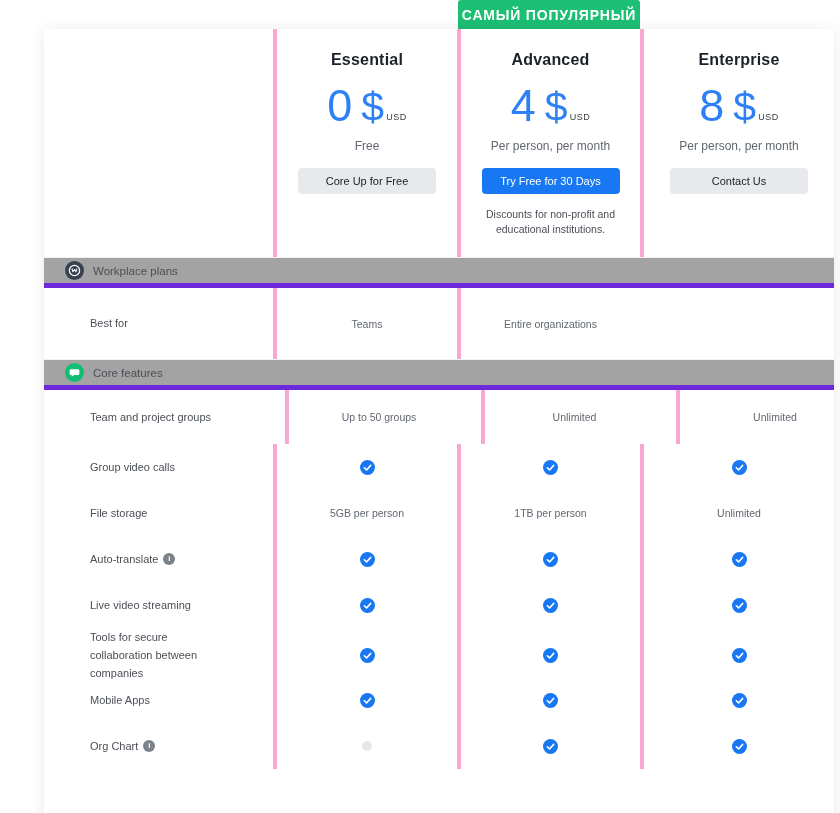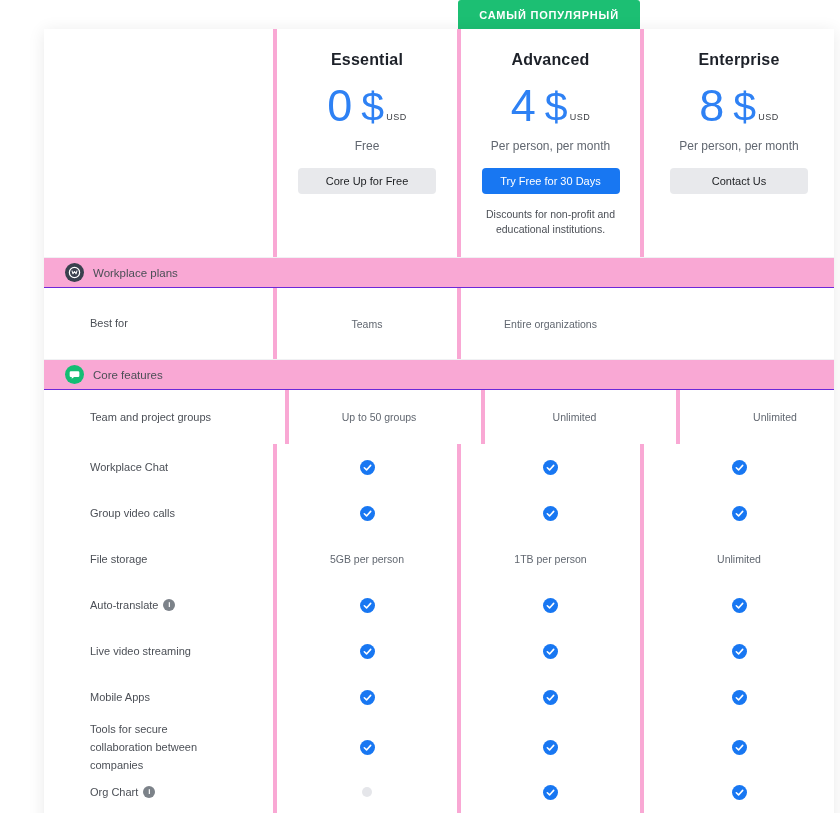--- a/index.html
+++ b/index.html
@@ -1,20 +1,20 @@
 <!DOCTYPE html>
 <html style="--badge-green: #1cbf73; --price-blue: #2e81f4; --primary-blue: #1877f2;"><head>
 <meta charset="utf-8">
 <style>
   html,body{margin:0;padding:0;background:#fff;}
   .page{position:relative;width:840px;height:813px;overflow:hidden;background:#fff;
         font-family:"Liberation Sans",sans-serif;color:#1d2129;}
   
   .badge{position:absolute;left:458px;top:0;width:182px;height:29px;
-         background:var(--badge-green,#1cbf73);color:#fff;font-size:11px;font-weight:bold;
+         background:var(--badge-green,#1cbf73);color:#fff;font-size:14px;font-weight:bold;
          letter-spacing:.8px;display:flex;align-items:center;justify-content:center;
          border-radius:3px 3px 0 0;text-transform:uppercase;}
   
   .card{position:absolute;left:44px;top:29px;width:790px;height:800px;background:#fff;
         box-shadow:0 2px 16px rgba(0,0,0,.09);}
   .grid-row{display:grid;grid-template-columns:229px 184px 183px 194px;}
   .grid-row > .cell + .cell{border-left:4px solid #f9a8d4;}
   
   .plan-header{height:228px;}
   .plan-header .cell{display:flex;flex-direction:column;align-items:center;}
@@ -23,21 +23,21 @@
   .price .amount{font-size:45px;font-weight:300;color:var(--price-blue,#2e81f4);}
   .price .cur{font-size:41px;font-weight:300;color:var(--price-blue,#2e81f4);margin-left:9px;}
   .price .code{font-size:9px;letter-spacing:.5px;color:#3a3d42;margin:0 0 6px 2px;}
   .period{margin-top:11px;font-size:12px;color:#616770;}
   .btn{margin-top:15px;width:138px;height:26px;border:none;border-radius:4px;
        font-family:"Liberation Sans",sans-serif;font-size:11px;cursor:pointer;padding:0;}
   .btn.secondary{background:#e8e9ec;color:#1c1e21;}
   .btn.primary{background:var(--primary-blue,#1877f2);color:#fff;}
   .note{margin-top:13px;width:160px;text-align:center;font-size:10.5px;line-height:1.45;color:#4b4f56;}
   
-  .band{height:31px;background:#f9a8d4;border-top:1px solid #f0f1f3;border-bottom:1px solid #6d28d9;
+  .band{height:31px;background:#a3a3a3;border-top:1px solid #f0f1f3;border-bottom:5px solid #6d28d9;
         display:flex;align-items:center;padding-left:21px;box-sizing:border-box;}
   .band .icn{width:19px;height:19px;display:inline-flex;margin-right:9px;}
   .band .ttl{font-size:11.5px;color:#4b4f56;}
   
   .f-row{align-items:center;height:46px;}
   .f-row.row-bestfor{height:71px;}
   .f-row.row-first{height:54px;gap:12px;}
   .f-row.row-tall{height:49px;}
   .f-row .lbl{padding-left:46px;padding-right:42px;font-size:11px;color:#4b4f56;line-height:1.65;}
   .f-row .cell{display:flex;align-items:center;height:100%;}
@@ -118,47 +118,20 @@
           </span>
           <span class="ttl">Core features</span>
         </div>
         <div class="grid-row f-row row-first">
           <div class="cell lbl">Team and project groups</div>
           <div class="cell val">Up to 50 groups</div>
           <div class="cell val">Unlimited</div>
           <div class="cell val">Unlimited</div>
         </div>
         <div class="grid-row f-row">
-          <div class="cell lbl">Workplace Chat</div>
-          <div class="cell val">
-            <span class="check">
-              <svg viewBox="0 0 16 16" width="15" height="15">
-                <circle cx="8" cy="8" r="8" fill="#1877f2"></circle>
-                <path d="M4.6 8.3 L7 10.6 L11.4 5.7" stroke="#fff" stroke-width="1.7" fill="none" stroke-linecap="round" stroke-linejoin="round"></path>
-              </svg>
-            </span>
-          </div>
-          <div class="cell val">
-            <span class="check">
-              <svg viewBox="0 0 16 16" width="15" height="15">
-                <circle cx="8" cy="8" r="8" fill="#1877f2"></circle>
-                <path d="M4.6 8.3 L7 10.6 L11.4 5.7" stroke="#fff" stroke-width="1.7" fill="none" stroke-linecap="round" stroke-linejoin="round"></path>
-              </svg>
-            </span>
-          </div>
-          <div class="cell val">
-            <span class="check">
-              <svg viewBox="0 0 16 16" width="15" height="15">
-                <circle cx="8" cy="8" r="8" fill="#1877f2"></circle>
-                <path d="M4.6 8.3 L7 10.6 L11.4 5.7" stroke="#fff" stroke-width="1.7" fill="none" stroke-linecap="round" stroke-linejoin="round"></path>
-              </svg>
-            </span>
-          </div>
-        </div>
-        <div class="grid-row f-row">
           <div class="cell lbl">Group video calls</div>
           <div class="cell val">
             <span class="check">
               <svg viewBox="0 0 16 16" width="15" height="15">
                 <circle cx="8" cy="8" r="8" fill="#1877f2"></circle>
                 <path d="M4.6 8.3 L7 10.6 L11.4 5.7" stroke="#fff" stroke-width="1.7" fill="none" stroke-linecap="round" stroke-linejoin="round"></path>
               </svg>
             </span>
           </div>
           <div class="cell val">
@@ -231,47 +204,20 @@
           </div>
           <div class="cell val">
             <span class="check">
               <svg viewBox="0 0 16 16" width="15" height="15">
                 <circle cx="8" cy="8" r="8" fill="#1877f2"></circle>
                 <path d="M4.6 8.3 L7 10.6 L11.4 5.7" stroke="#fff" stroke-width="1.7" fill="none" stroke-linecap="round" stroke-linejoin="round"></path>
               </svg>
             </span>
           </div>
         </div>
-        <div class="grid-row f-row">
-          <div class="cell lbl">Mobile Apps</div>
-          <div class="cell val">
-            <span class="check">
-              <svg viewBox="0 0 16 16" width="15" height="15">
-                <circle cx="8" cy="8" r="8" fill="#1877f2"></circle>
-                <path d="M4.6 8.3 L7 10.6 L11.4 5.7" stroke="#fff" stroke-width="1.7" fill="none" stroke-linecap="round" stroke-linejoin="round"></path>
-              </svg>
-            </span>
-          </div>
-          <div class="cell val">
-            <span class="check">
-              <svg viewBox="0 0 16 16" width="15" height="15">
-                <circle cx="8" cy="8" r="8" fill="#1877f2"></circle>
-                <path d="M4.6 8.3 L7 10.6 L11.4 5.7" stroke="#fff" stroke-width="1.7" fill="none" stroke-linecap="round" stroke-linejoin="round"></path>
-              </svg>
-            </span>
-          </div>
-          <div class="cell val">
-            <span class="check">
-              <svg viewBox="0 0 16 16" width="15" height="15">
-                <circle cx="8" cy="8" r="8" fill="#1877f2"></circle>
-                <path d="M4.6 8.3 L7 10.6 L11.4 5.7" stroke="#fff" stroke-width="1.7" fill="none" stroke-linecap="round" stroke-linejoin="round"></path>
-              </svg>
-            </span>
-          </div>
-        </div>
         <div class="grid-row f-row row-tall">
           <div class="cell lbl">Tools for secure collaboration between companies</div>
           <div class="cell val">
             <span class="check">
               <svg viewBox="0 0 16 16" width="15" height="15">
                 <circle cx="8" cy="8" r="8" fill="#1877f2"></circle>
                 <path d="M4.6 8.3 L7 10.6 L11.4 5.7" stroke="#fff" stroke-width="1.7" fill="none" stroke-linecap="round" stroke-linejoin="round"></path>
               </svg>
             </span>
           </div>
@@ -286,20 +232,47 @@
           <div class="cell val">
             <span class="check">
               <svg viewBox="0 0 16 16" width="15" height="15">
                 <circle cx="8" cy="8" r="8" fill="#1877f2"></circle>
                 <path d="M4.6 8.3 L7 10.6 L11.4 5.7" stroke="#fff" stroke-width="1.7" fill="none" stroke-linecap="round" stroke-linejoin="round"></path>
               </svg>
             </span>
           </div>
         </div>
         <div class="grid-row f-row">
+          <div class="cell lbl">Mobile Apps</div>
+          <div class="cell val">
+            <span class="check">
+              <svg viewBox="0 0 16 16" width="15" height="15">
+                <circle cx="8" cy="8" r="8" fill="#1877f2"></circle>
+                <path d="M4.6 8.3 L7 10.6 L11.4 5.7" stroke="#fff" stroke-width="1.7" fill="none" stroke-linecap="round" stroke-linejoin="round"></path>
+              </svg>
+            </span>
+          </div>
+          <div class="cell val">
+            <span class="check">
+              <svg viewBox="0 0 16 16" width="15" height="15">
+                <circle cx="8" cy="8" r="8" fill="#1877f2"></circle>
+                <path d="M4.6 8.3 L7 10.6 L11.4 5.7" stroke="#fff" stroke-width="1.7" fill="none" stroke-linecap="round" stroke-linejoin="round"></path>
+              </svg>
+            </span>
+          </div>
+          <div class="cell val">
+            <span class="check">
+              <svg viewBox="0 0 16 16" width="15" height="15">
+                <circle cx="8" cy="8" r="8" fill="#1877f2"></circle>
+                <path d="M4.6 8.3 L7 10.6 L11.4 5.7" stroke="#fff" stroke-width="1.7" fill="none" stroke-linecap="round" stroke-linejoin="round"></path>
+              </svg>
+            </span>
+          </div>
+        </div>
+        <div class="grid-row f-row">
           <div class="cell lbl">Org Chart<span class="info">i</span></div>
           <div class="cell val">
             <span class="dot"></span>
           </div>
           <div class="cell val">
             <span class="check">
               <svg viewBox="0 0 16 16" width="15" height="15">
                 <circle cx="8" cy="8" r="8" fill="#1877f2"></circle>
                 <path d="M4.6 8.3 L7 10.6 L11.4 5.7" stroke="#fff" stroke-width="1.7" fill="none" stroke-linecap="round" stroke-linejoin="round"></path>
               </svg>

